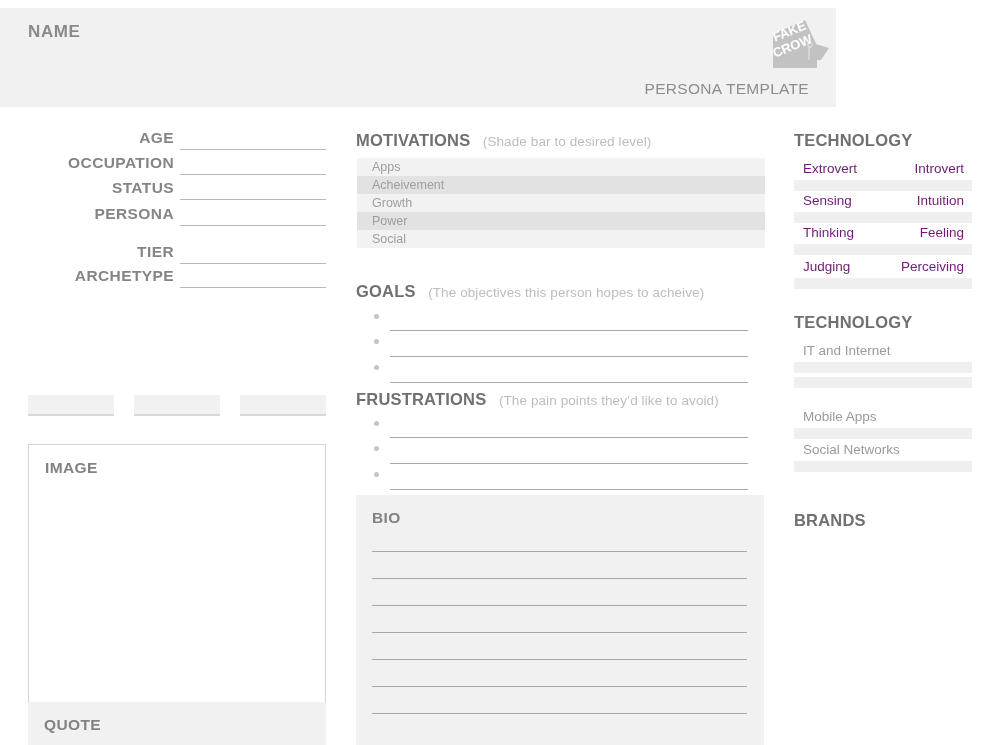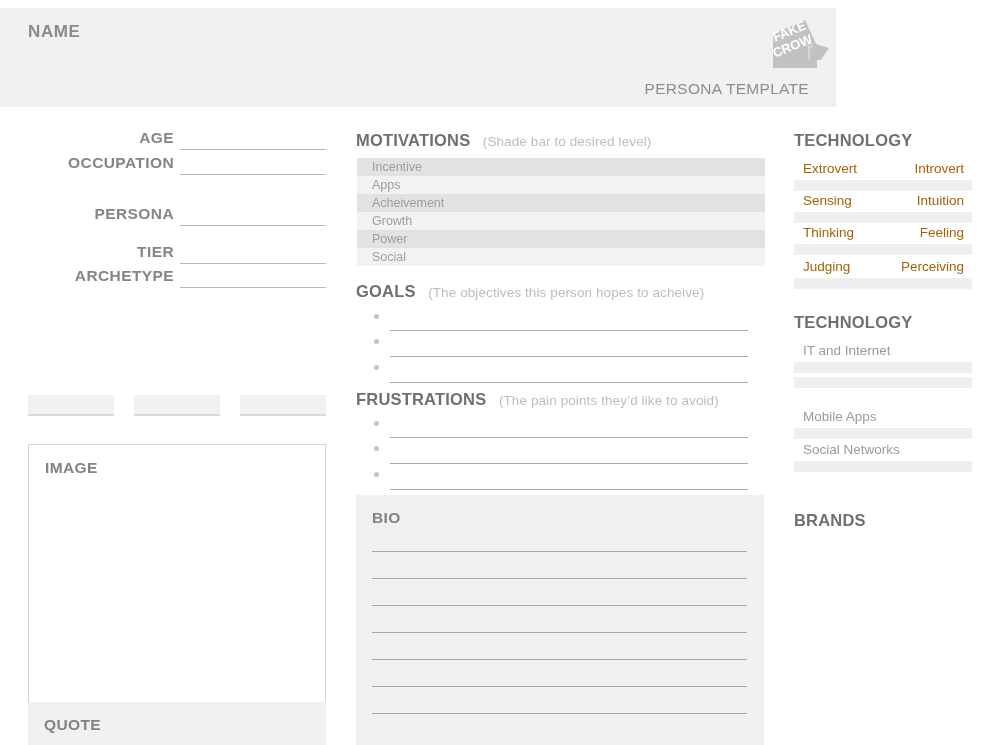--- a/index.html
+++ b/index.html
@@ -174,21 +174,21 @@
     font-weight: bold;
     letter-spacing: 0.2px;
     color: #707070;
   }
   .pers-item { position: absolute; left: 0; width: 178px; }
   .pers-labels {
     position: relative;
     display: flex;
     justify-content: space-between;
     font-size: 13.5px;
-    color: #a16207;
+    color: #701a75;
     height: 18px;
     line-height: 18px;
     padding: 0 8px 0 9px;
     gap: 10px;
   }
   .pers-bar {
     width: 178px; height: 11px;
     background: #efefef;
     margin-top: 2px;
   }
@@ -232,20 +232,24 @@
 <div class="left-col">
 
   <div class="field-row" style="top:30px">
     <span class="field-label">AGE</span>
     <span class="field-line"></span>
   </div>
   <div class="field-row" style="top:55px">
     <span class="field-label">OCCUPATION</span>
     <span class="field-line"></span>
   </div>
+  <div class="field-row" style="top:80px">
+    <span class="field-label">STATUS</span>
+    <span class="field-line"></span>
+  </div>
   <div class="field-row" style="top:106px">
     <span class="field-label">PERSONA</span>
     <span class="field-line"></span>
   </div>
   <div class="field-row" style="top:144px">
     <span class="field-label">TIER</span>
     <span class="field-line"></span>
   </div>
   <div class="field-row" style="top:168px">
     <span class="field-label">ARCHETYPE</span>
@@ -267,21 +271,20 @@
 </div>
 
 <div class="center-col">
 
   <div class="section-head" style="top:32px">
     <span class="section-title">MOTIVATIONS</span>
     <span class="section-hint">(Shade bar to desired level)</span>
   </div>
 
   <div class="motivations-list">
-    <div class="motivation-row dark">Incentive</div>
     <div class="motivation-row light">Apps</div>
     <div class="motivation-row dark">Acheivement</div>
     <div class="motivation-row light">Growth</div>
     <div class="motivation-row dark">Power</div>
     <div class="motivation-row light">Social</div>
   </div>
 
   <div class="section-head" style="top:183px">
     <span class="section-title">GOALS</span>
     <span class="section-hint">(The objectives this person hopes to acheive)</span>

